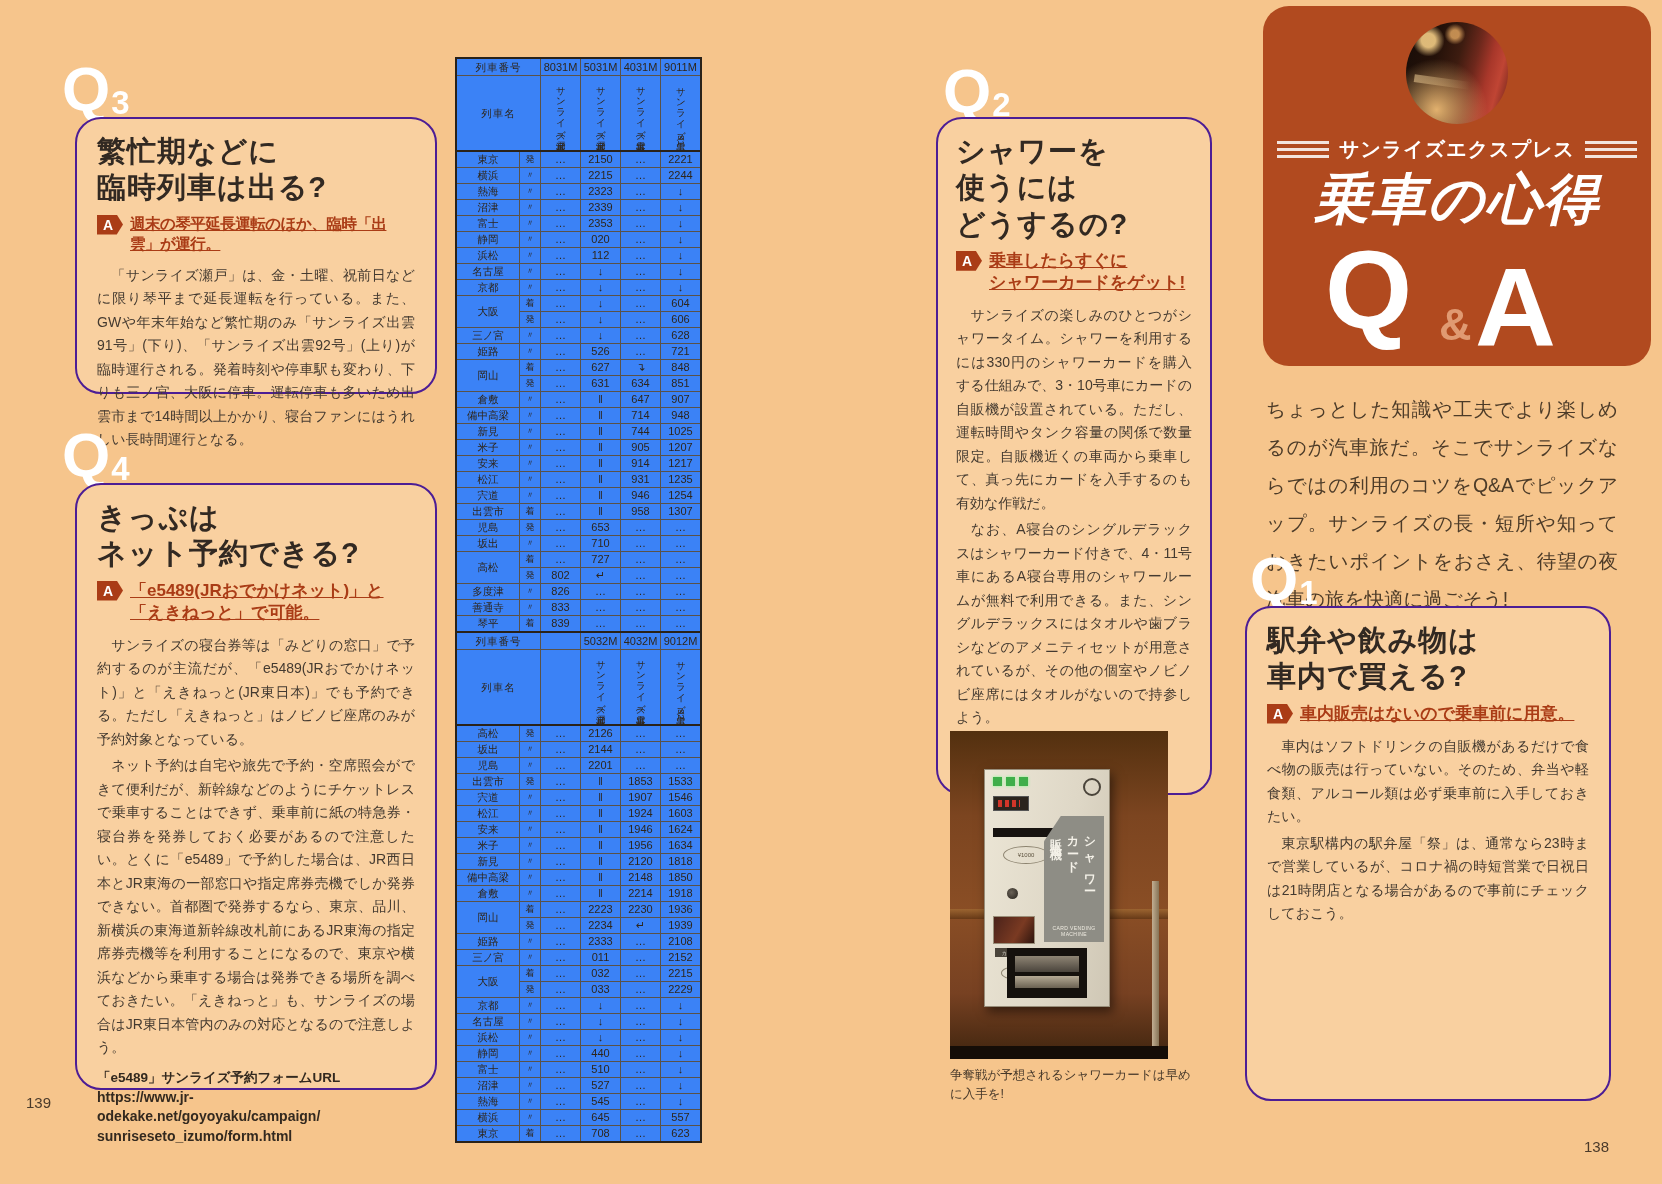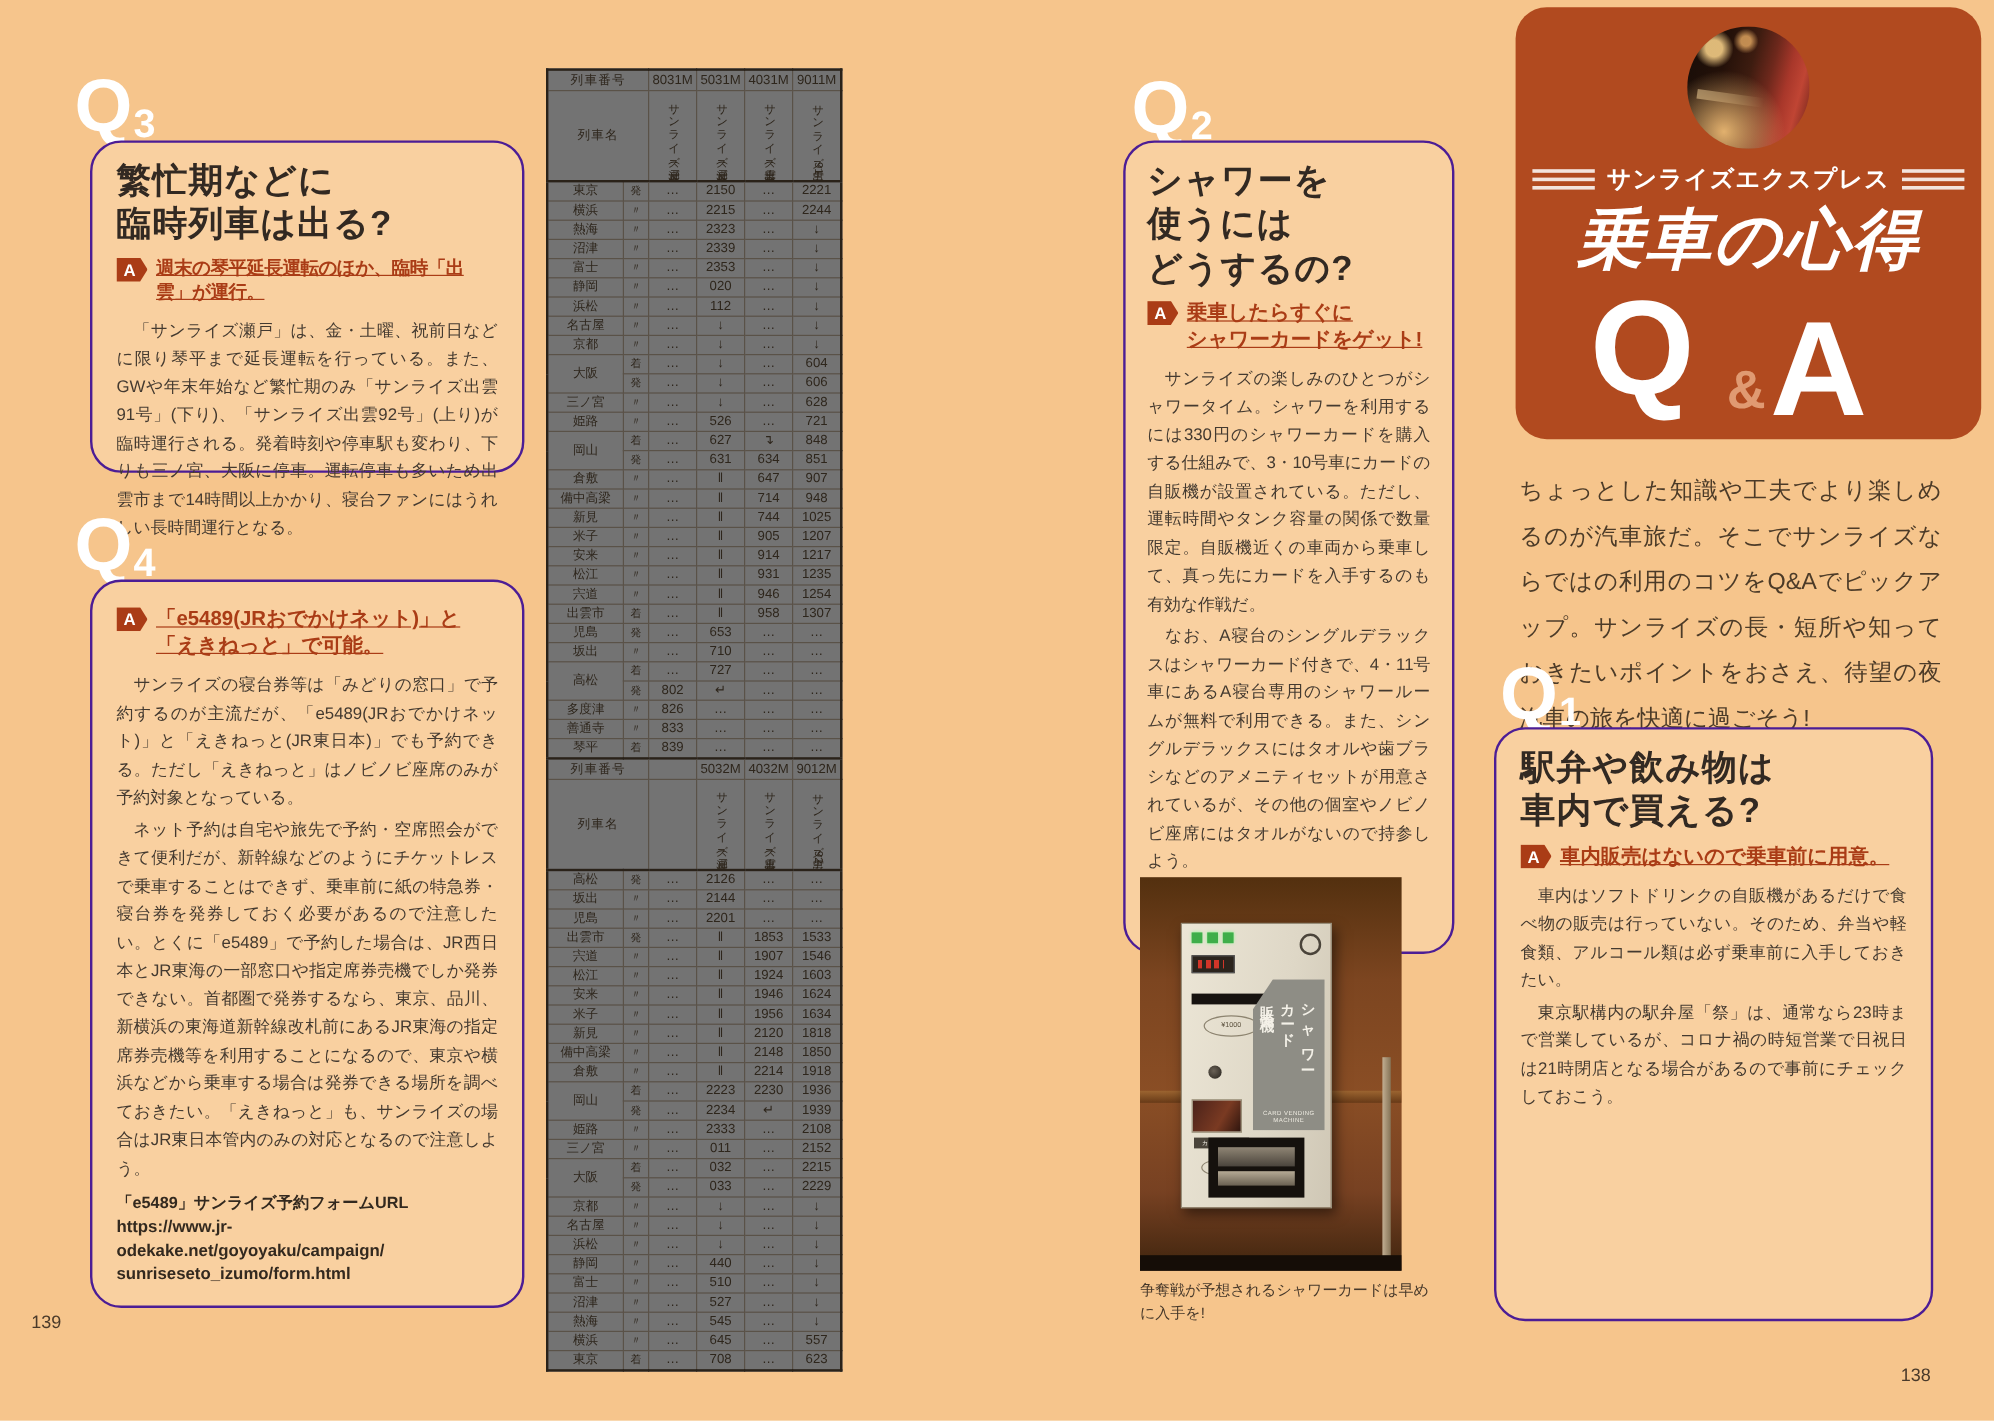--- a/index.html
+++ b/index.html
@@ -23,21 +23,21 @@
   .achip{flex:0 0 auto;width:26px;height:20px;margin-top:1px;background:#aa3c16;color:#fff;font-weight:bold;
          font-size:14px;display:flex;align-items:center;justify-content:center;padding-right:4px;box-sizing:border-box;
          clip-path:polygon(0 0,76% 0,100% 50%,76% 100%,0 100%);}
   .atext{color:#aa3c16;font-weight:bold;font-size:17px;line-height:1.3;text-decoration:underline;}
   .q3panel .atext{font-size:15.5px;letter-spacing:-0.5px;}
   .body{font-size:14px;line-height:23.5px;color:#443a30;text-align:justify;margin:0 0 3px 0;}
   .urlnote{margin-top:9px;color:#33291f;font-size:13.5px;font-weight:bold;line-height:1.4;}
   .urlnote .u{font-size:14px;}
 
   
-  .tt{position:absolute;left:455px;top:57px;border-collapse:collapse;background:#737373;
+  .tt{position:absolute;left:455px;top:57px;border-collapse:collapse;background:#3b82f6;
       border:2px solid #2a2219;table-layout:fixed;}
   .tt td{border:1px solid #5a5248;color:#2e261c;text-align:center;vertical-align:middle;
          padding:0;height:15px;font-size:10.5px;line-height:1;white-space:nowrap;overflow:hidden;}
   .tt td.st{width:62px;}
   .tt td.mk{width:20px;font-size:9px;}
   .tt td.tm{width:39px;font-size:11px;}
   .tt td.lbl{font-size:10.5px;letter-spacing:1px;}
   .tt tr.num-row td{height:16px;}
   .tt tr.name-row td{height:74px;border-bottom:2px solid #2a2219;}
   .tt tr.num-row.sec2 td{border-top:2px solid #2a2219;}
@@ -145,20 +145,24 @@
       <span class="atext">週末の琴平延長運転のほか、臨時「出雲」が運行。</span>
     </div>
     <p class="body">　「サンライズ瀬戸」は、金・土曜、祝前日などに限り琴平まで延長運転を行っている。また、GWや年末年始など繁忙期のみ「サンライズ出雲91号」(下り)、「サンライズ出雲92号」(上り)が臨時運行される。発着時刻や停車駅も変わり、下りも三ノ宮、大阪に停車。運転停車も多いため出雲市まで14時間以上かかり、寝台ファンにはうれしい長時間運行となる。</p>
   </div>
 
   <div class="qmark q4mark">
     <span class="Q">Q</span>
       <span class="n">4</span>
   </div>
   <div class="panel q4panel">
+    <div class="qtitle">
+      <div>きっぷは</div>
+      <div>ネット予約できる?</div>
+    </div>
     <div class="answer">
       <span class="achip">A</span>
       <span class="atext">
         <div>「e5489(JRおでかけネット)」と</div>
         <div>「えきねっと」で可能。</div>
       </span>
     </div>
     <p class="body">　サンライズの寝台券等は「みどりの窓口」で予約するのが主流だが、「e5489(JRおでかけネット)」と「えきねっと(JR東日本)」でも予約できる。ただし「えきねっと」はノビノビ座席のみが予約対象となっている。</p>
     <p class="body">　ネット予約は自宅や旅先で予約・空席照会ができて便利だが、新幹線などのようにチケットレスで乗車することはできず、乗車前に紙の特急券・寝台券を発券しておく必要があるので注意したい。とくに「e5489」で予約した場合は、JR西日本とJR東海の一部窓口や指定席券売機でしか発券できない。首都圏で発券するなら、東京、品川、新横浜の東海道新幹線改札前にあるJR東海の指定席券売機等を利用することになるので、東京や横浜などから乗車する場合は発券できる場所を調べておきたい。「えきねっと」も、サンライズの場合はJR東日本管内のみの対応となるので注意しよう。</p>
     <div class="urlnote">

